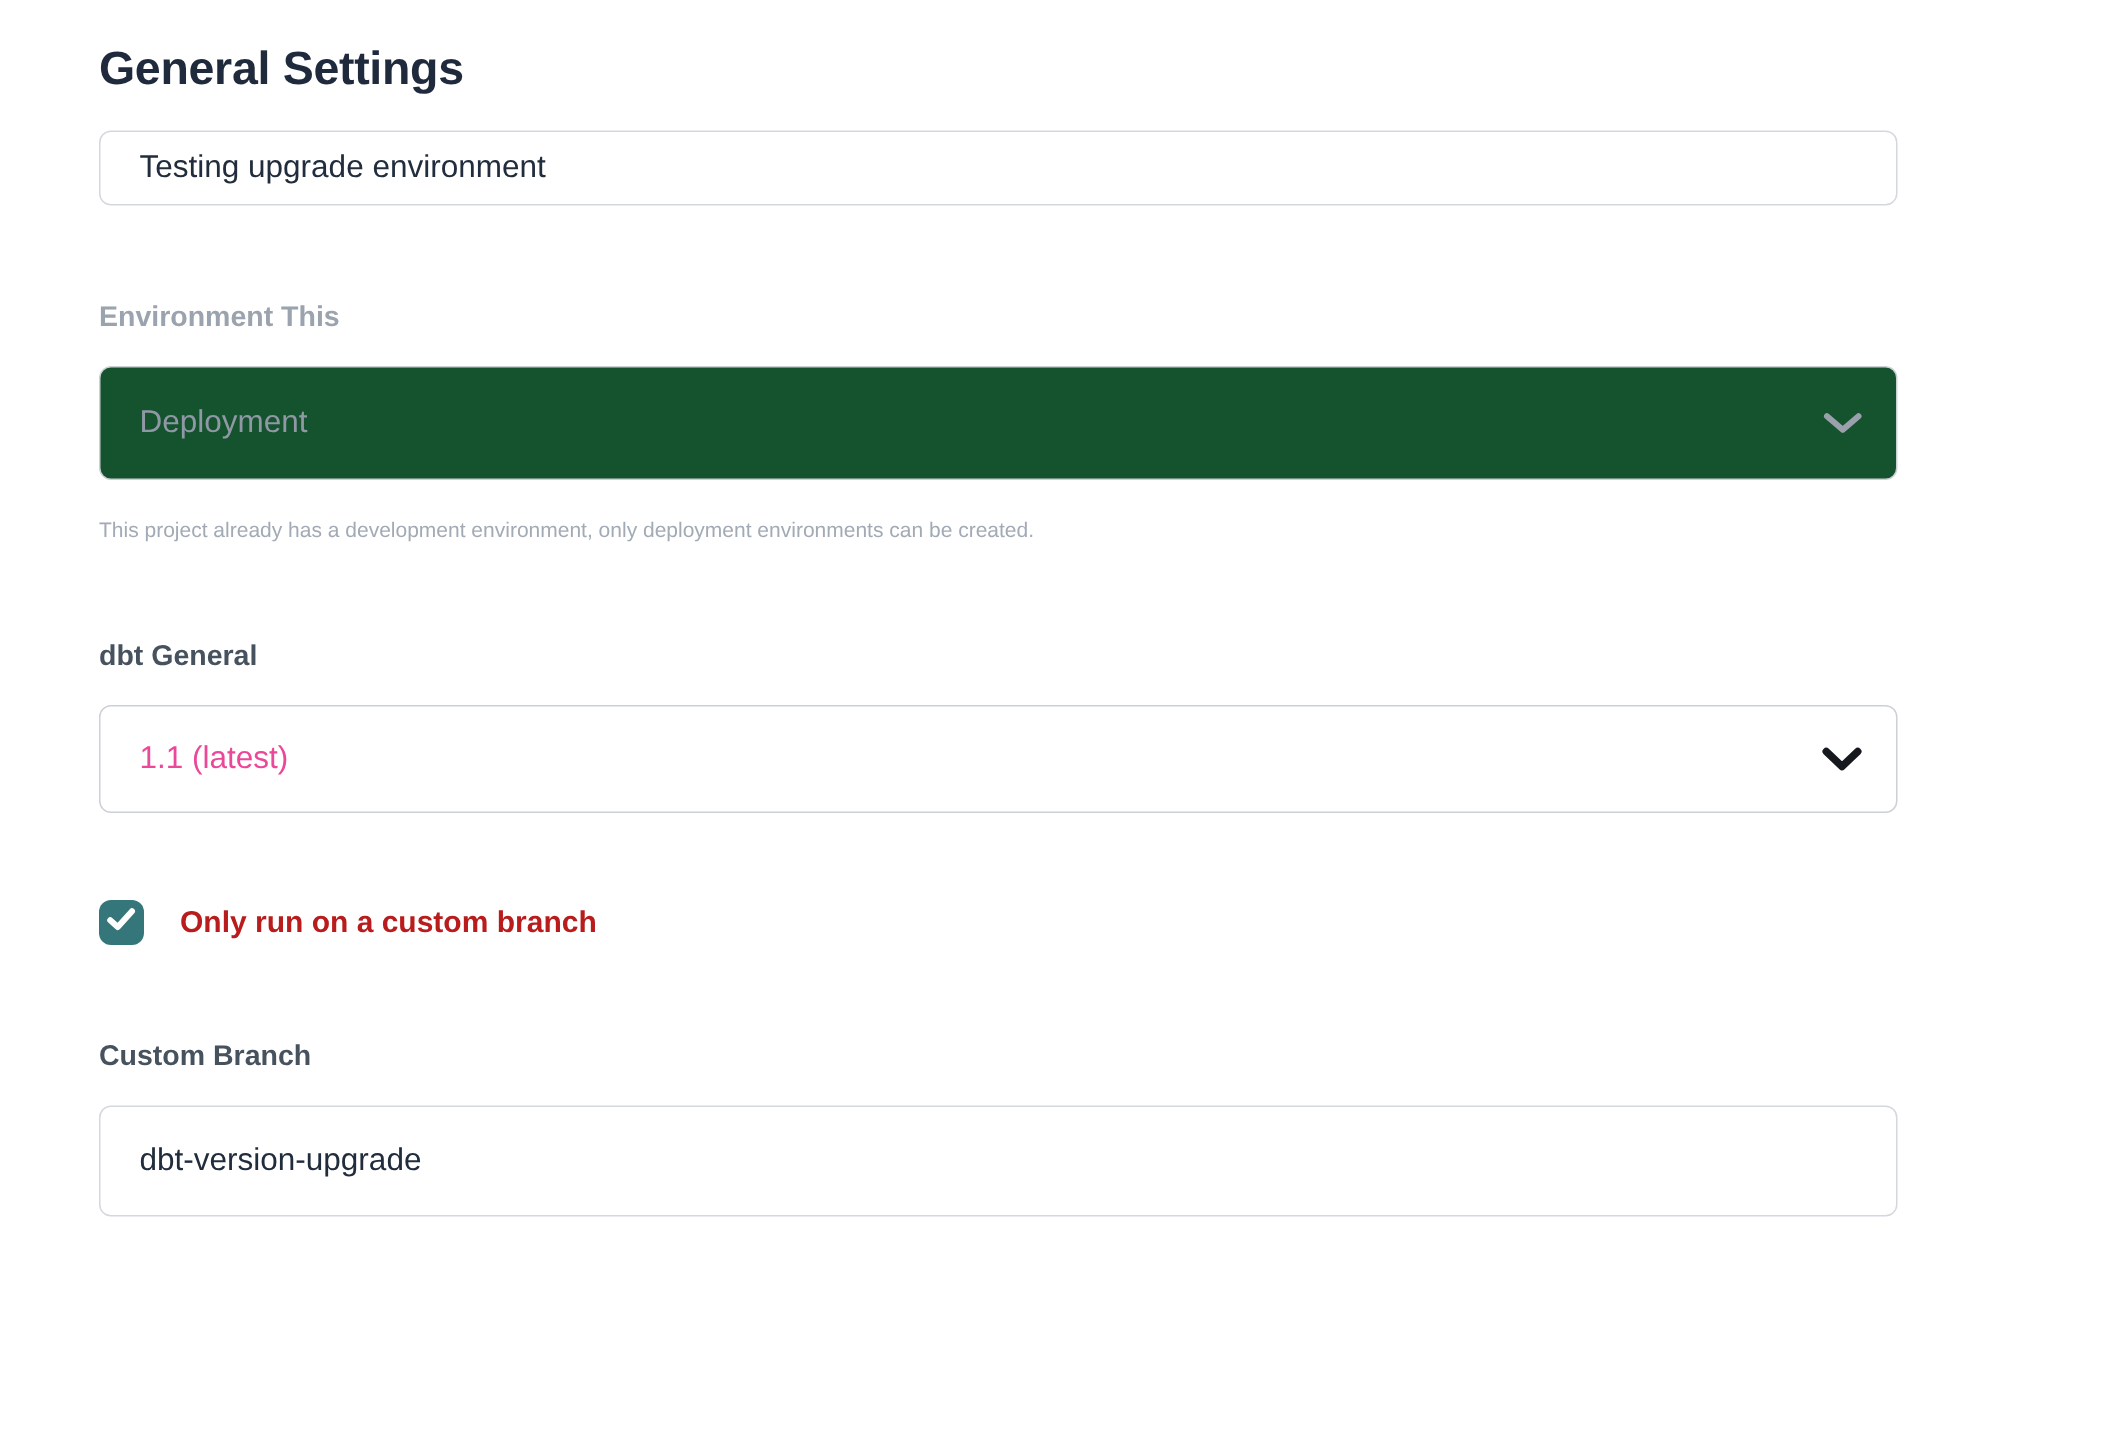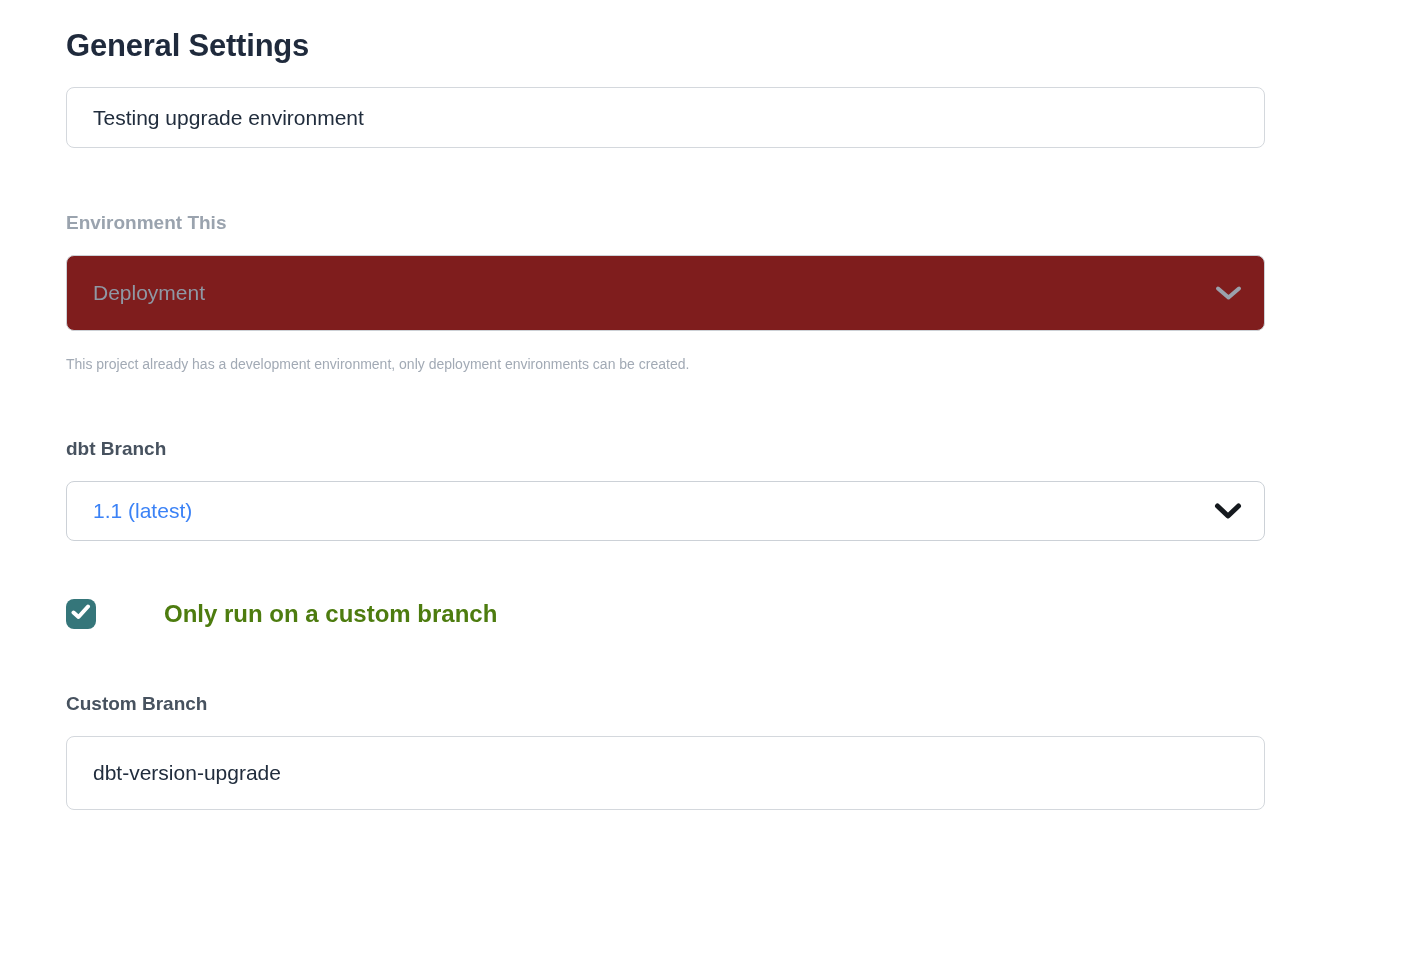--- a/index.html
+++ b/index.html
@@ -27,21 +27,21 @@
     color: #47525f;
     display: block;
   }
   .field-label.disabled { color: #9aa3ae; font-weight: 700; }
 
   
   .mt-name-label { margin-top: 75px; }
   .text-input {
     margin-top: 23px;
     width: 1199px;
-    height: 61px;
+    height: 50px;
     border: 1px solid #d4d8dd;
     border-radius: 8px;
     background: #ffffff;
     font-family: "Liberation Sans", sans-serif;
     font-size: 21px;
     color: #212d3d;
     padding: 0 26px;
     outline: none;
     display: block;
   }
@@ -54,31 +54,31 @@
     height: 76px;
     border-radius: 8px;
     display: flex;
     align-items: center;
     padding: 0 26px;
     font-size: 21px;
     position: relative;
     cursor: pointer;
   }
   .select.disabled {
-    background: #7f1d1d;
+    background: #14532d;
     border: 1px solid #cdd1d6;
     color: #8f98a4;
     cursor: default;
     height: 76px;
   }
   .select.enabled {
     background: #ffffff;
     border: 1px solid #ccd1d7;
-    color: #3b82f6;
-    height: 60px;
+    color: #ec4899;
+    height: 72px;
   }
   .select .chevron {
     position: absolute;
     right: 22px;
     top: 50%;
     transform: translateY(-50%);
     display: flex;
     align-items: center;
   }
   .help-text {
@@ -103,24 +103,23 @@
     height: 30px;
     border-radius: 8px;
     background: #35767a;
     display: flex;
     align-items: center;
     justify-content: center;
     cursor: pointer;
     flex: 0 0 auto;
   }
   .checkbox-label {
-    font-size: 24px;
+    font-size: 20px;
     font-weight: 700;
-    color: #4d7c0f;
-    margin-left: 44px;
+    color: #b91c1c;
   }
 
   
   .mt-branch-label { margin-top: 64px; }
   .mt-branch-input { margin-top: 21px; height: 74px; }
 </style>
 </head>
 <body>
 
 <div class="content">
@@ -138,21 +137,21 @@
       <span class="chevron">
         <svg width="27" height="17" viewBox="0 0 27 17" fill="none">
           <path d="M3 4 L13.5 13 L24 4" stroke="#9aa1ac" stroke-width="4" stroke-linecap="round" stroke-linejoin="round"></path>
         </svg>
       </span>
     </div>
     <div class="help-text">This project already has a development environment, only deployment environments can be created.</div>
   </div>
 
   <div class="field">
-    <label class="field-label mt-dbt-label">dbt Branch</label>
+    <label class="field-label mt-dbt-label">dbt General</label>
     <div class="select enabled">
       <span>1.1 (latest)</span>
       <span class="chevron">
         <svg width="28" height="18" viewBox="0 0 28 18" fill="none">
           <path d="M3.5 4 L14 14 L24.5 4" stroke="#15191e" stroke-width="5" stroke-linecap="round" stroke-linejoin="round"></path>
         </svg>
       </span>
     </div>
   </div>
 

